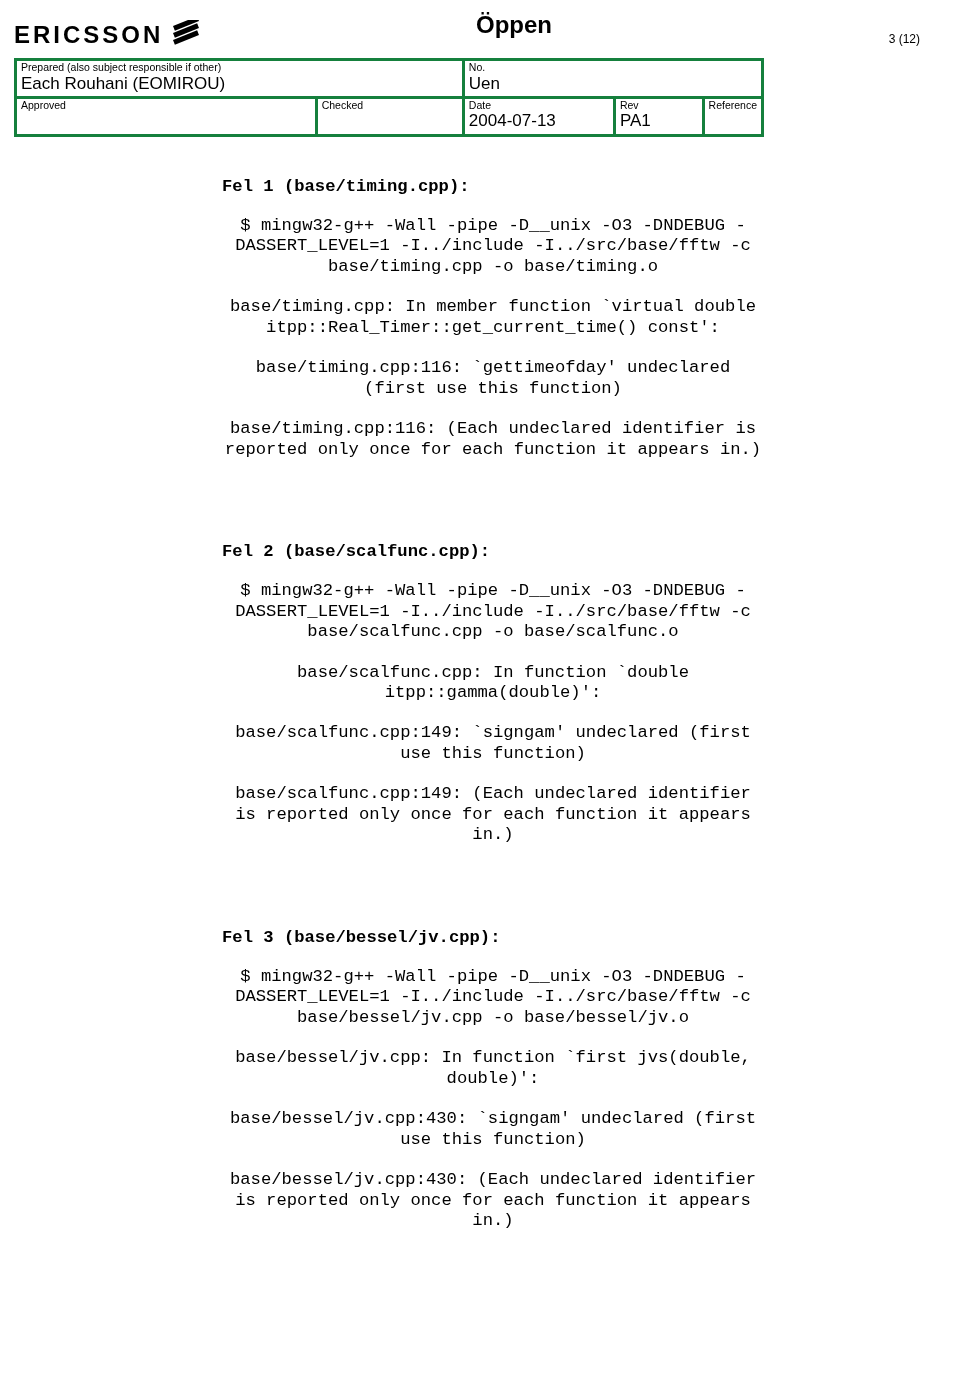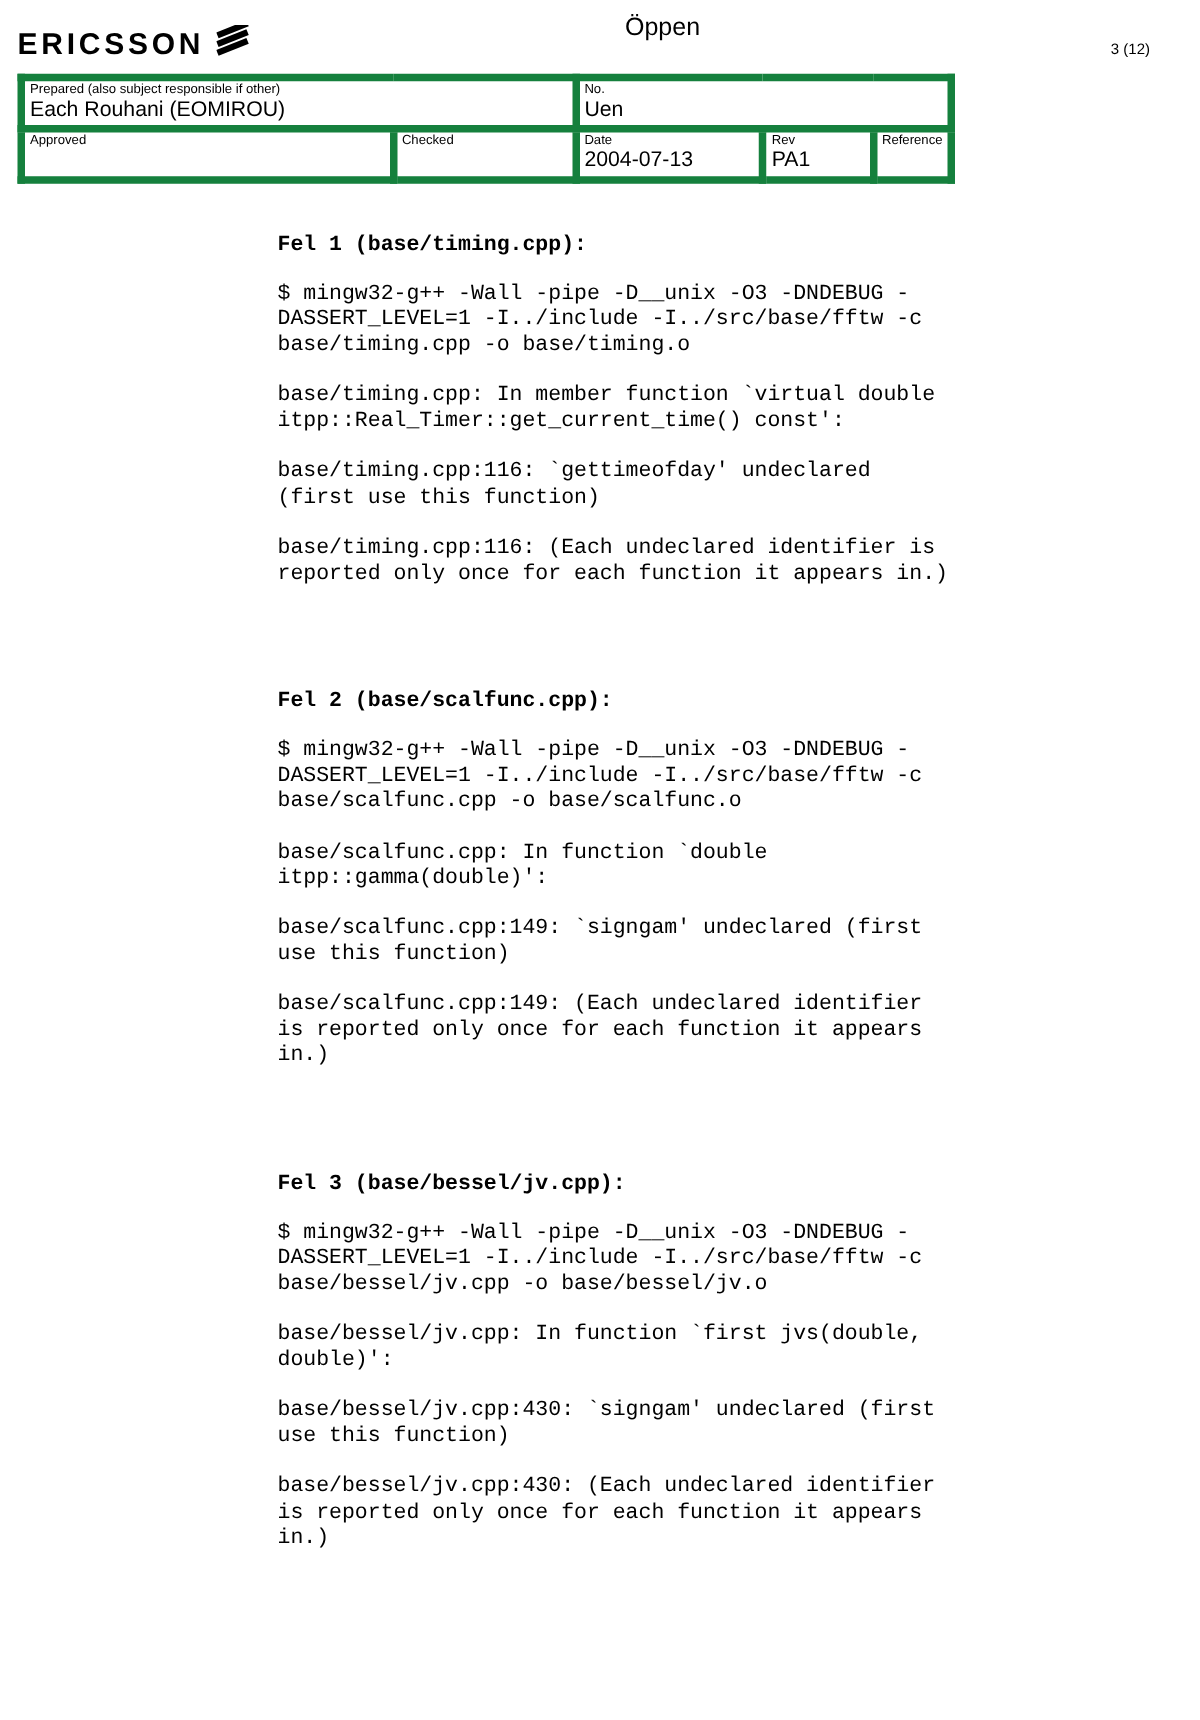--- a/index.html
+++ b/index.html
@@ -23,40 +23,41 @@
   .logo-row { display:flex; align-items:center; gap:10px; }
   .logo-text {
     font-weight:900;
     letter-spacing:3px;
     font-size:24px;
   }
 
   .classif {
     position:absolute;
     top:11px;
-    left:500px;
-    font-size:20px;
+    left:476px;
+    font-size:24px;
+    font-weight:bold;
   }
   .pagenum {
     position:absolute;
     top:32px;
     right:40px;
     font-size:12px;
   }
 
   
   .hdr {
     margin-top:8px;
     border:1px solid #000;
     border-collapse:collapse;
     width:100%;
     font-size:13px;
   }
   .hdr td {
-    border:6px solid #15803d;
+    border:3px solid #15803d;
     padding:0;
     vertical-align:top;
   }
   .hdr .lbl {
     font-size:10.5px;
     padding:1px 4px 0 4px;
     line-height:1.1;
   }
   .hdr .val {
     font-size:17px;
@@ -76,21 +77,21 @@
     line-height:1.19;
     white-space:pre-wrap;
     word-wrap:break-word;
   }
   .heading {
     font-family:"Courier New", Courier, monospace;
     font-weight:bold;
     font-size:17.2px;
     margin:0 0 20px 0;
   }
-  .para { margin:0 0 20px 0; }
+  .para { margin:0 0 20px 0;text-align:center; }
   .bigskip { height:62px; }
 </style>
 </head>
 <body>
 
 <div class="page">
   <div class="logo-row">
     <span class="logo-text">ERICSSON</span>
     <span>
       <svg width="30" height="26" viewBox="0 0 30 26">

